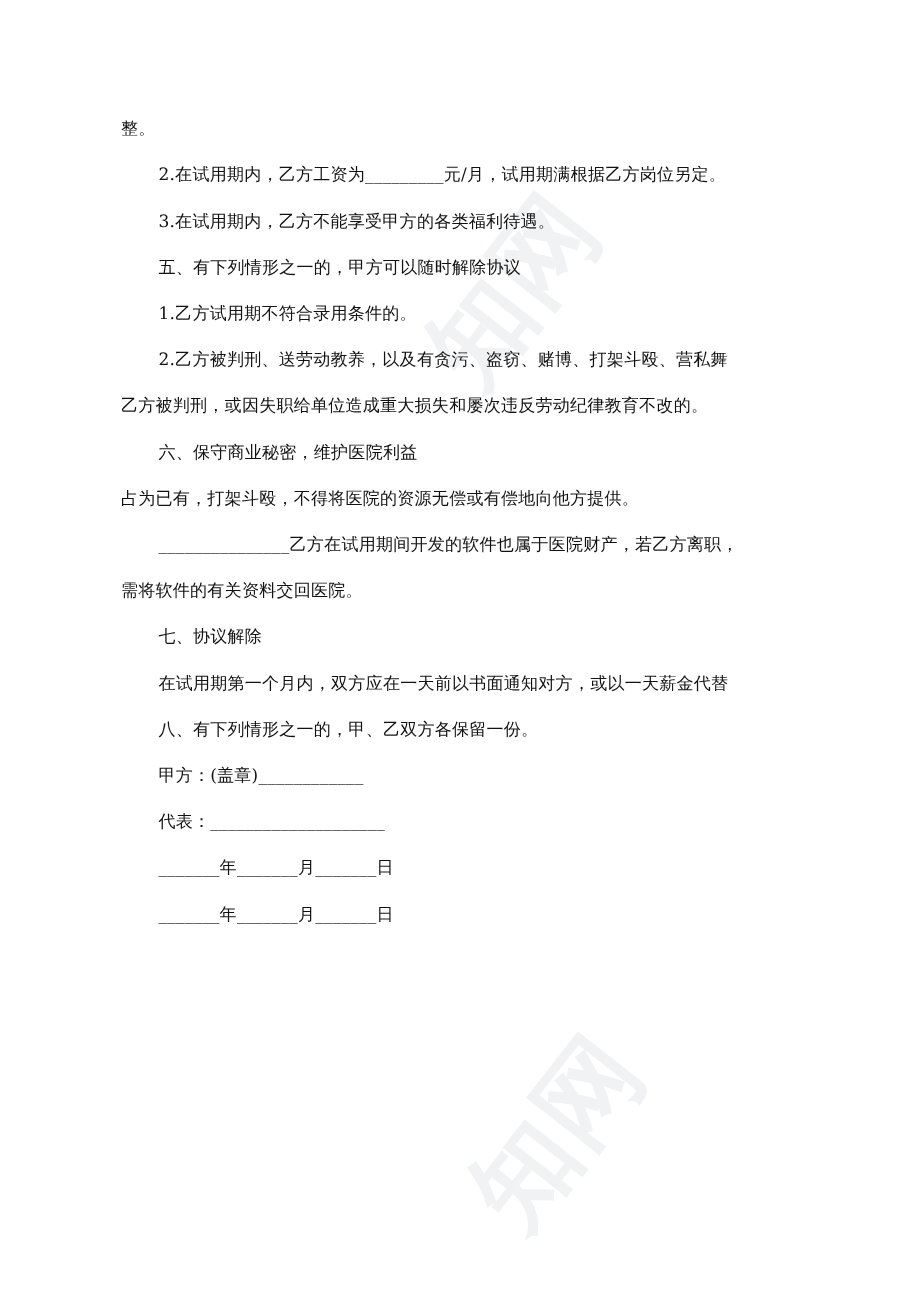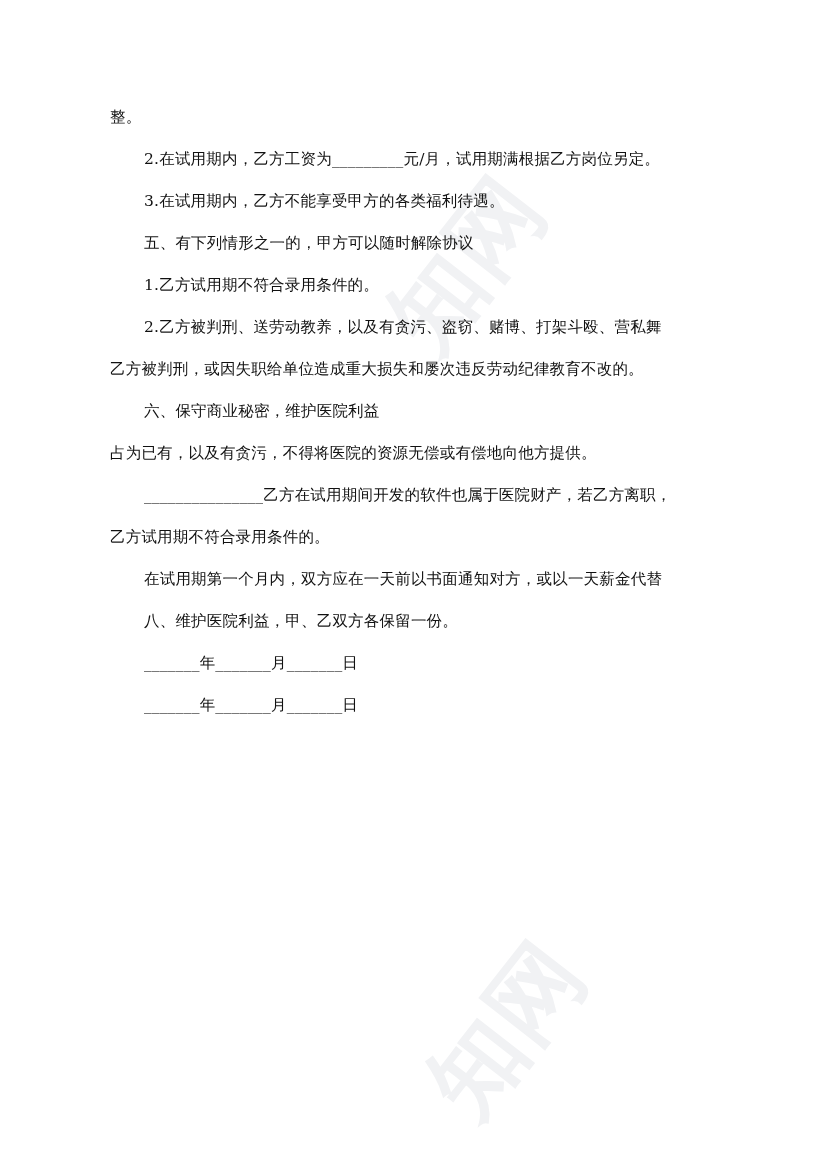--- a/index.html
+++ b/index.html
@@ -88,23 +88,26 @@
   <div id="doc">
 
     <div class="line flush">整。</div>
     <div class="line indent">2.在试用期内，乙方工资为_________元/月，试用期满根据乙方岗位另定。</div>
     <div class="line indent">3.在试用期内，乙方不能享受甲方的各类福利待遇。</div>
     <div class="line indent">五、有下列情形之一的，甲方可以随时解除协议</div>
     <div class="line indent">1.乙方试用期不符合录用条件的。</div>
     <div class="line indent">2.乙方被判刑、送劳动教养，以及有贪污、盗窃、赌博、打架斗殴、营私舞</div>
     <div class="line flush">乙方被判刑，或因失职给单位造成重大损失和屡次违反劳动纪律教育不改的。</div>
     <div class="line indent">六、保守商业秘密，维护医院利益</div>
-    <div class="line flush">占为已有，以及有贪污，不得将医院的资源无偿或有偿地向他方提供。</div>
+    <div class="line flush">占为已有，打架斗殴，不得将医院的资源无偿或有偿地向他方提供。</div>
     <div class="line indent">_______________乙方在试用期间开发的软件也属于医院财产，若乙方离职，</div>
-    <div class="line flush">乙方试用期不符合录用条件的。</div>
+    <div class="line flush">需将软件的有关资料交回医院。</div>
+    <div class="line indent">七、协议解除</div>
     <div class="line indent">在试用期第一个月内，双方应在一天前以书面通知对方，或以一天薪金代替</div>
-    <div class="line indent">八、维护医院利益，甲、乙双方各保留一份。</div>
+    <div class="line indent">八、有下列情形之一的，甲、乙双方各保留一份。</div>
 
+    <div class="line sig">甲方：(盖章)____________</div>
+    <div class="line sig">代表：____________________</div>
     <div class="line sig">_______年_______月_______日</div>
     <div class="line sig">_______年_______月_______日</div>
 
   </div>
 </div>
 
 </body></html>

